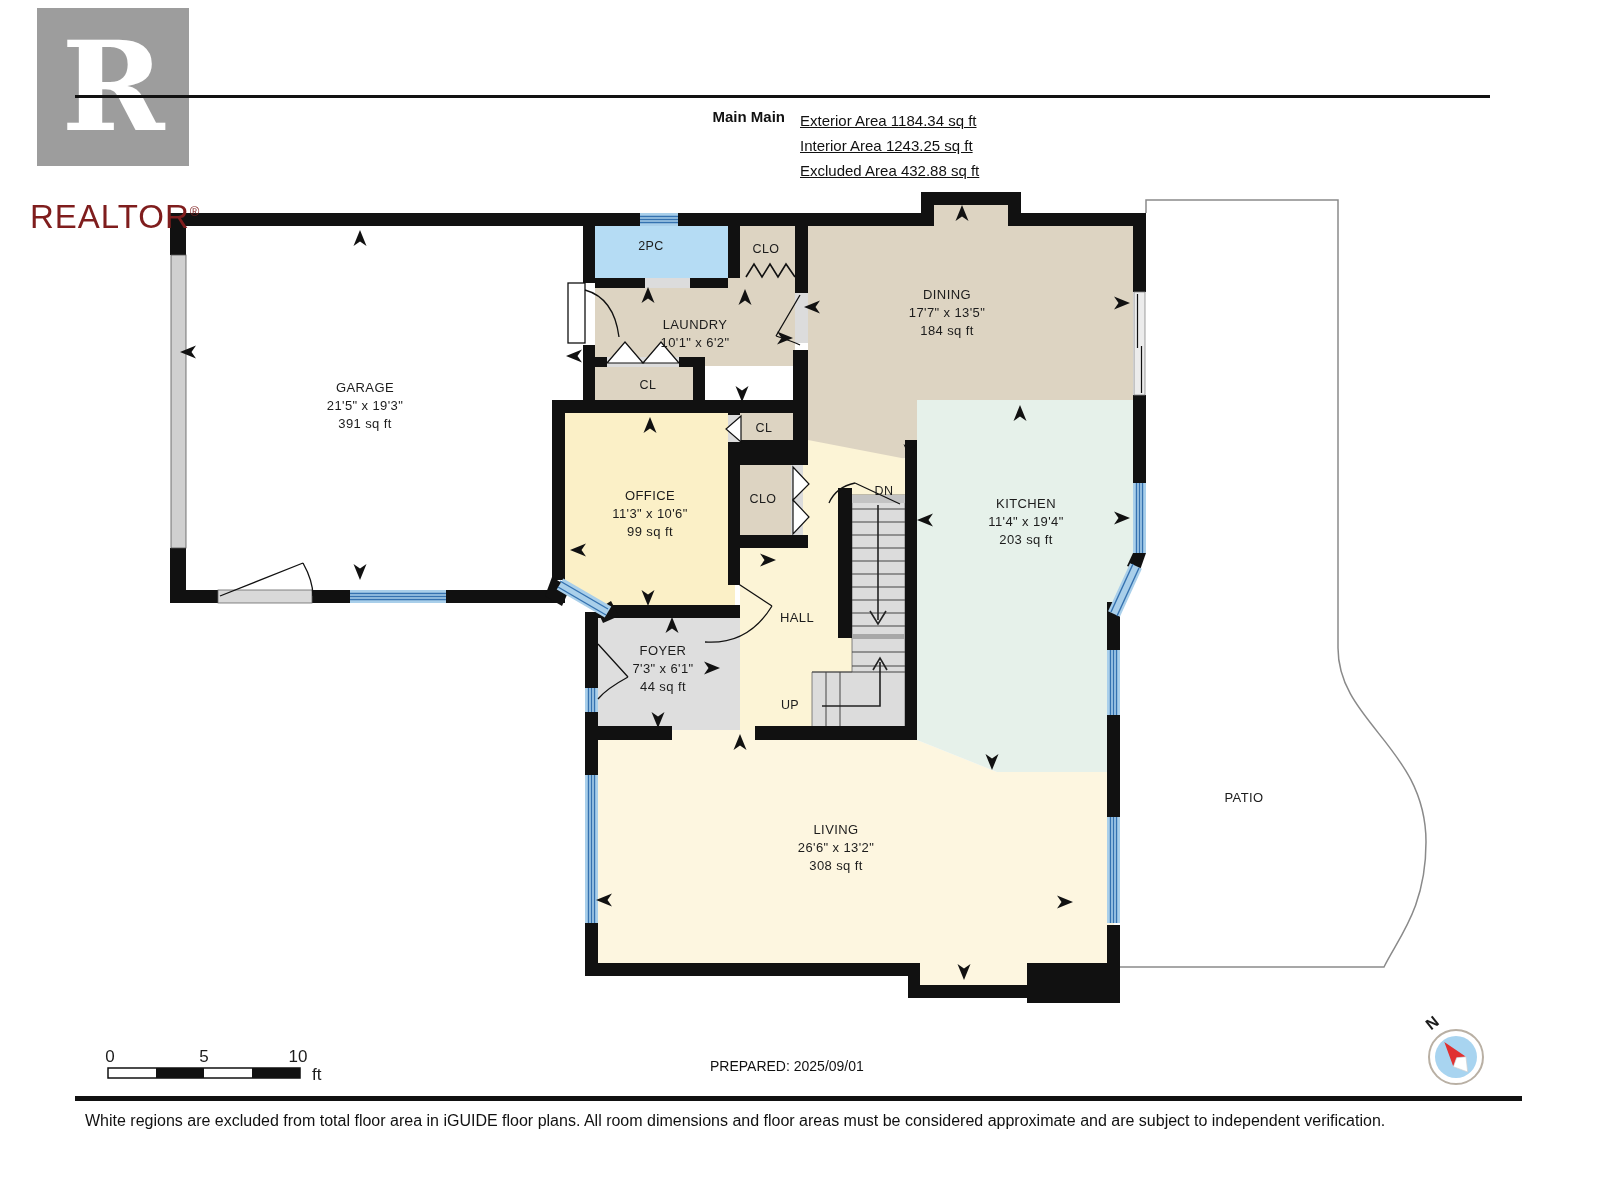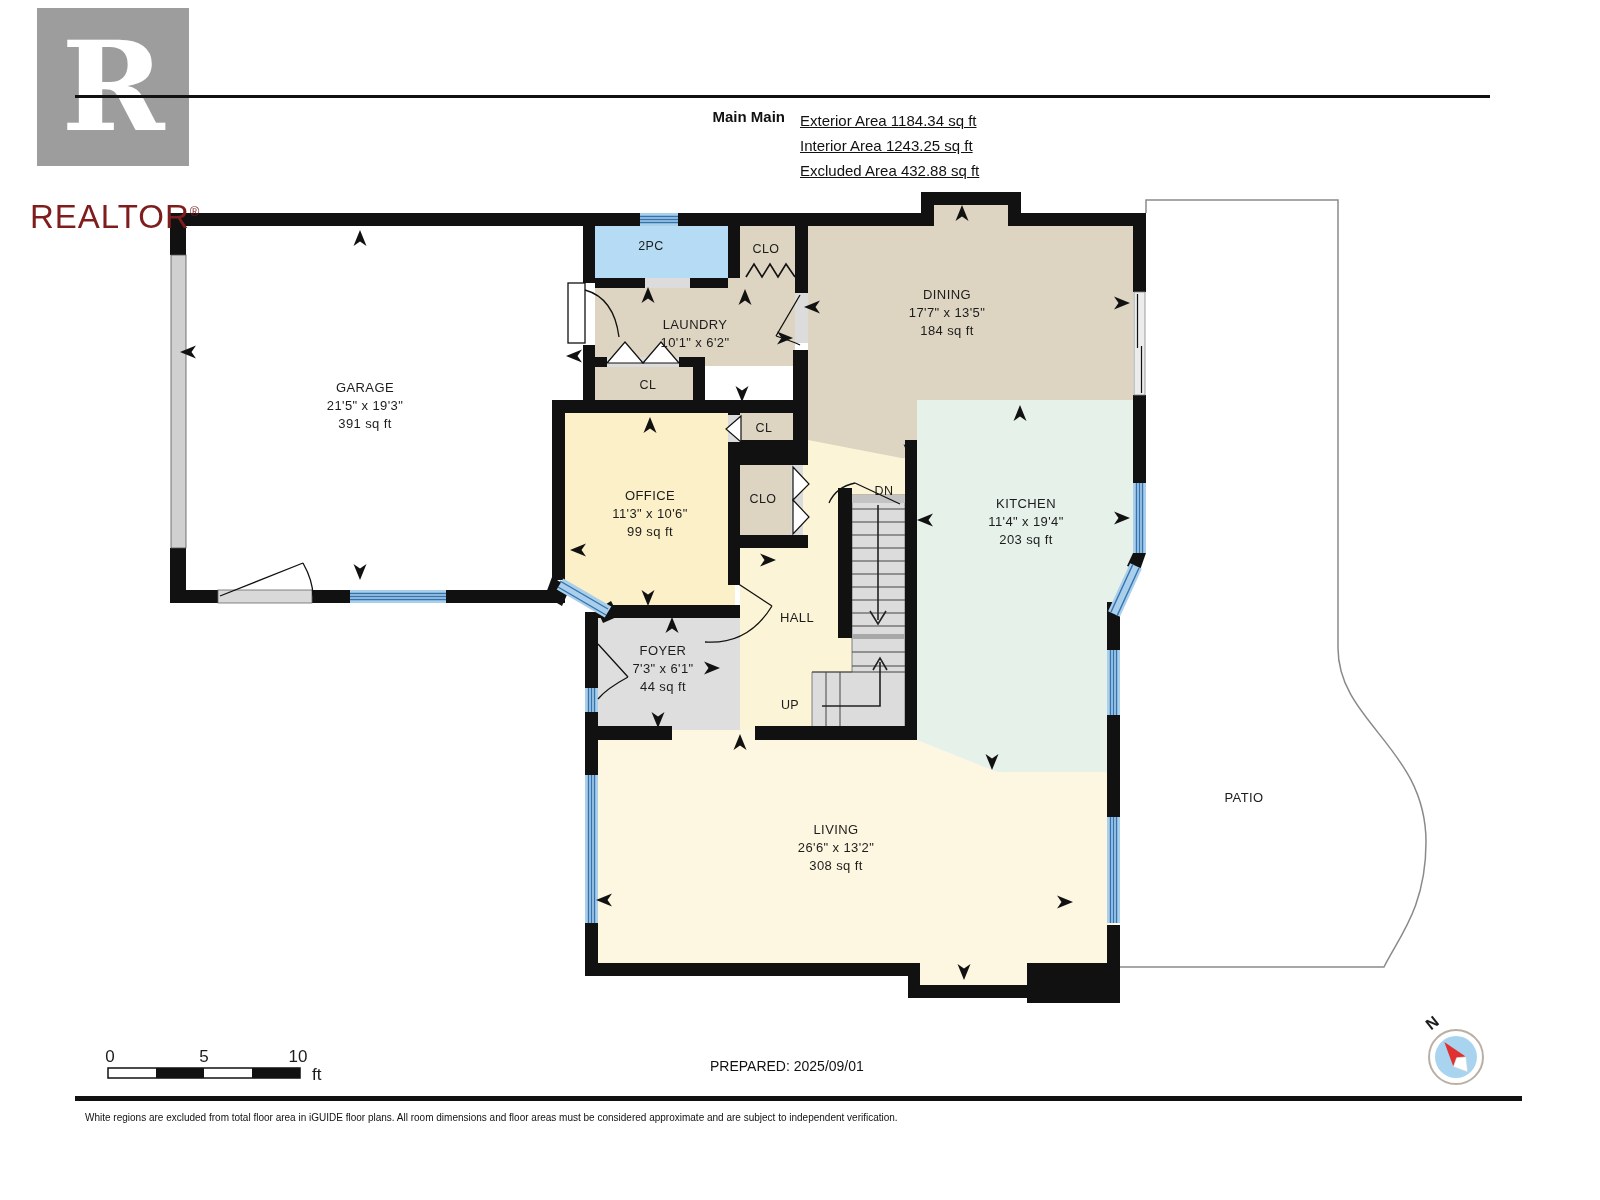--- a/index.html
+++ b/index.html
@@ -12,21 +12,21 @@
   .logo-box{position:absolute;left:37px;top:8px;width:152px;height:158px;background:#9d9d9d;
             display:flex;align-items:center;justify-content:center;}
   .logo-r{color:#fff;font-size:124px;font-weight:bold;line-height:1;font-family:"DejaVu Serif",serif;}
   .logo-text{position:absolute;left:30px;top:182px;font-size:33px;color:#7f1d1d;letter-spacing:1px;margin-top:16px;}
   .logo-text sup{font-size:13px;}
   .floor-label{position:absolute;left:615px;top:108px;width:170px;text-align:right;
                font-size:15px;font-weight:bold;}
   .stats{position:absolute;left:800px;top:108px;font-size:15px;line-height:25px;text-decoration:underline;}
   .prepared{position:absolute;left:710px;top:1058px;font-size:14px;}
   .footer-rule{position:absolute;left:75px;top:1096px;width:1447px;height:5px;background:#111;}
-  .disclaimer{position:absolute;left:85px;top:1112px;font-size:10px;}
+  .disclaimer{position:absolute;left:85px;top:1112px;font-size:16px;}
   text{font-family:"Liberation Sans","DejaVu Sans",sans-serif;fill:#1c1c1c;}
   .rlab{font-size:13px;letter-spacing:.4px;}
   .slab{font-size:12.5px;letter-spacing:.4px;}
   .tick{font-size:17px;}
 </style>
 </head>
 <body>
 
 <div id="page">
 

